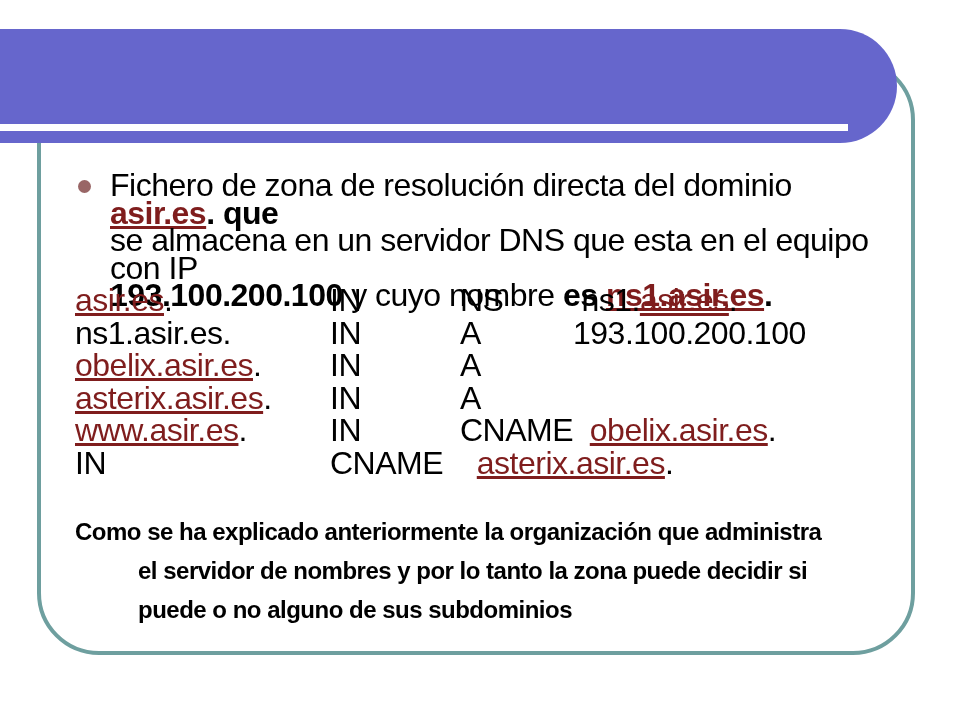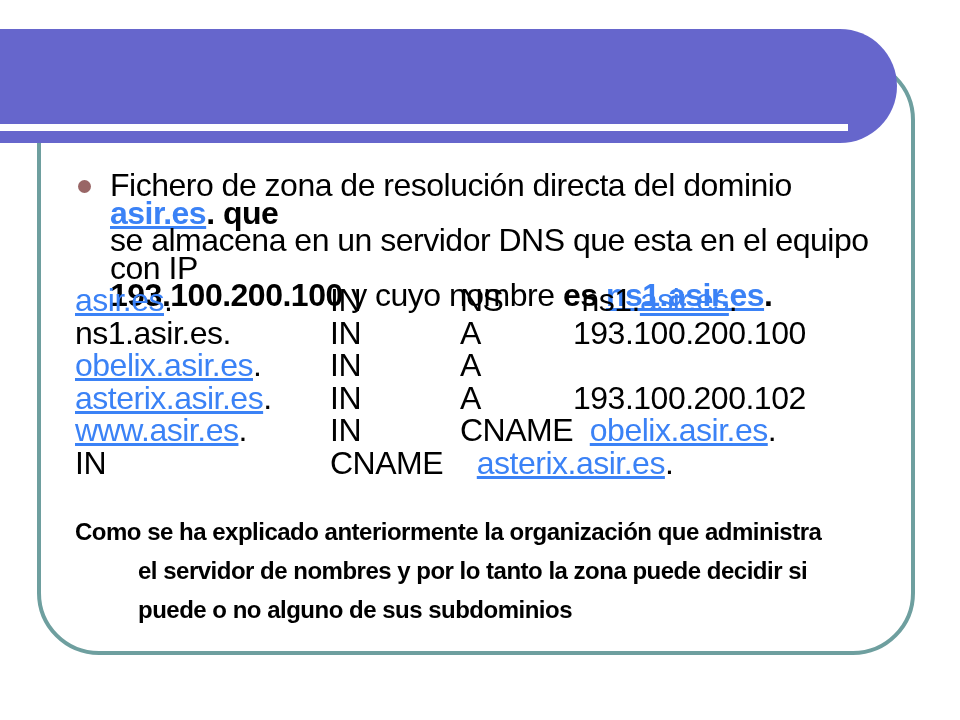--- a/index.html
+++ b/index.html
@@ -113,21 +113,21 @@
     box-sizing: border-box;
     font-weight: bold;
   }
   .closing-para br + span, .hang {
     text-indent: 0;
     margin-left: 28px;
   }
   
   .b { font-weight: bold; }
   .lnk {
-    color: #3b82f6;
+    color: #7f1d1d;
     text-decoration: underline;
   }
 </style>
 </head>
 <body>
 
 <div class="slide">
 
   <div class="frame"></div>
   <div class="banner"></div>
@@ -155,21 +155,20 @@
         </div>
         <div class="zone-row">
           <div class="zone-cell"><span class="lnk">obelix.asir.es</span><span>.</span></div>
           <div class="zone-cell"><span>IN</span></div>
           <div class="zone-cell"><span>A</span></div>
         </div>
         <div class="zone-row">
           <div class="zone-cell"><span class="lnk">asterix.asir.es</span><span>.</span></div>
           <div class="zone-cell"><span>IN</span></div>
           <div class="zone-cell"><span>A</span></div>
-          <div class="zone-cell"><span>193.100.200.102</span></div>
         </div>
         <div class="zone-row">
           <div class="zone-cell"><span class="lnk">www.asir.es</span><span>.</span></div>
           <div class="zone-cell"><span>IN</span></div>
           <div class="zone-cell"><span>CNAME</span></div>
           <div class="zone-cell"><span>  </span><span class="lnk">obelix.asir.es</span><span>.</span></div>
         </div>
         <div class="zone-row">
           <div class="zone-cell"><span>IN</span></div>
           <div class="zone-cell"><span>CNAME</span></div>

